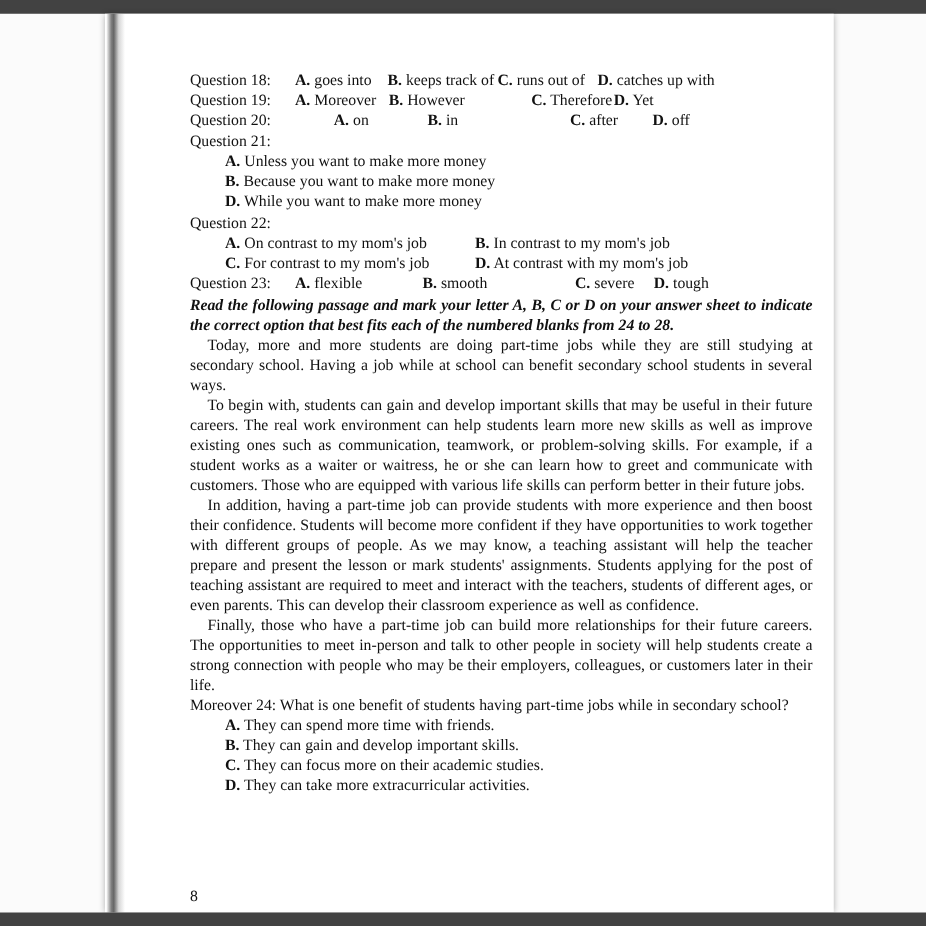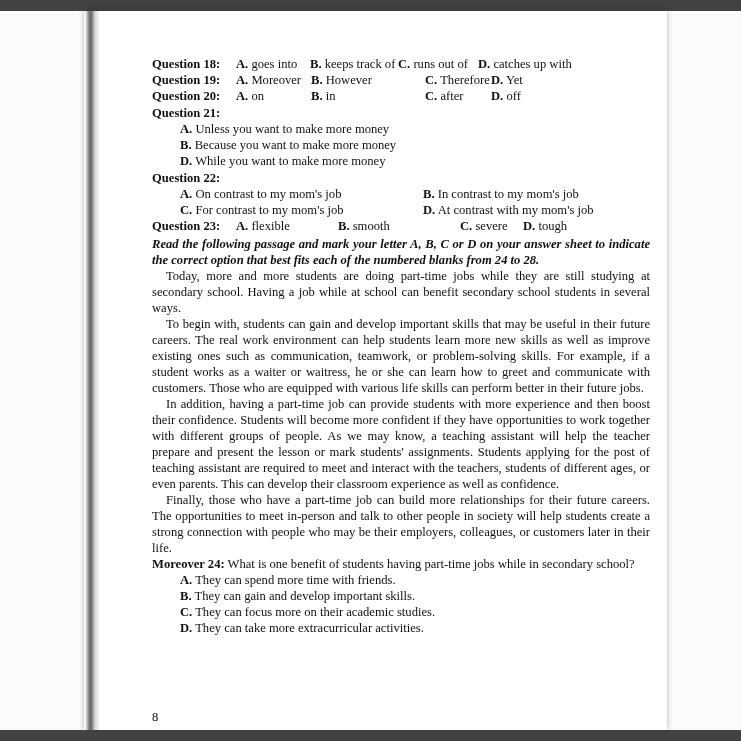--- a/index.html
+++ b/index.html
@@ -9,32 +9,32 @@
   .bar { position:absolute; left:0; width:741px; height:11px; background:var(--viewer-bar,#424242); }
   .bar.top { top:0; }
   .bar.bottom { bottom:0; }
   .page { position:absolute; left:84px; top:11px; width:583px; height:719px;
           background:var(--page,#ffffff); box-shadow:0 0 5px rgba(0,0,0,.30); }
   .gutter { position:absolute; left:1px; top:0; bottom:0; width:15px; pointer-events:none;
             background:linear-gradient(to right, rgba(130,130,130,0) 0px, rgba(105,105,105,.85) 4px,
                        rgba(85,85,85,.9) 6px, rgba(165,165,165,.45) 10px, rgba(255,255,255,0) 15px); }
   .content { position:absolute; left:68px; top:45px; width:498px;
              font-size:12.6px; line-height:16px; color:var(--text,#111111); }
-  .qlabel { font-weight:bold; }
+  .qlabel { font-weight:normal; }
   b { font-weight:bold; }
   .mc-row { display:flex; }
   .mc-row .qlabel { flex:0 0 84px; }
   .mc-row .opt { flex:0 0 auto; white-space:nowrap; }
   .row-q18 .o0 { width:74px; } .row-q18 .o1 { width:88px; } .row-q18 .o2 { width:80px; }
   .row-q19 .o0 { width:75px; } .row-q19 .o1 { width:114px; } .row-q19 .o2 { width:66px; }
-  .row-q20 .o0 { width:75px; } .row-q20 .o1 { width:114px; } .row-q20 .o2 { width:66px; }
+  .row-q20 .o0 { width:75px;margin-left:31px; } .row-q20 .o1 { width:114px; } .row-q20 .o2 { width:66px; }
   .row-q23 .o0 { width:102px; } .row-q23 .o1 { width:122px; } .row-q23 .o2 { width:63px; }
   .qline { margin-top:1px; }
   .opt-line { padding-left:28px; }
-  .two-col { display:flex; padding-left:28px;gap:43px; }
+  .two-col { display:flex; padding-left:28px; }
   .two-col .cell { flex:0 0 200px; white-space:nowrap; }
   .two-col .cell:last-child { flex:0 0 auto; }
   .instruction { font-weight:bold; font-style:italic; text-align:justify; margin-top:2px; }
   .para { text-align:justify; text-indent:14px; }
   .q24-head { padding-left:28px; text-indent:-28px; text-align:justify; }
   .pagenum { position:absolute; left:68px; bottom:5px; font-size:12.6px; color:#111; }
 </style>
 </head>
 <body>
 

